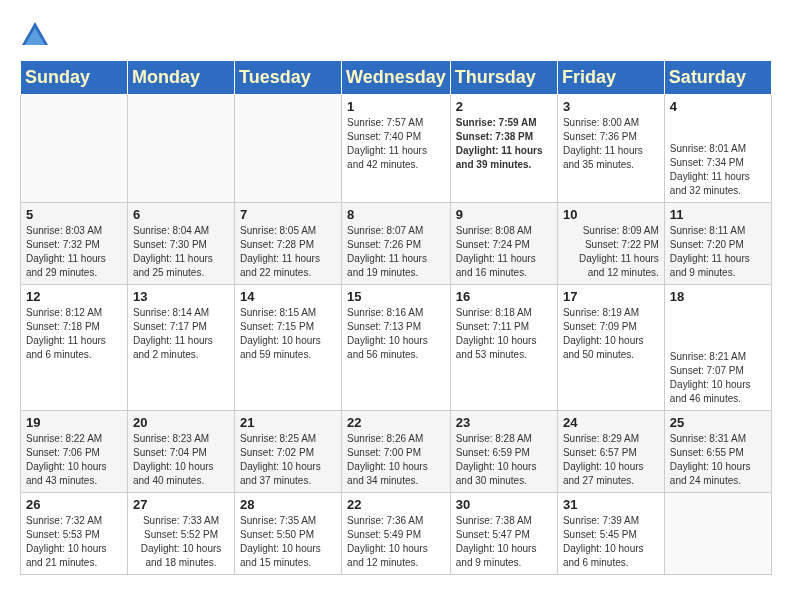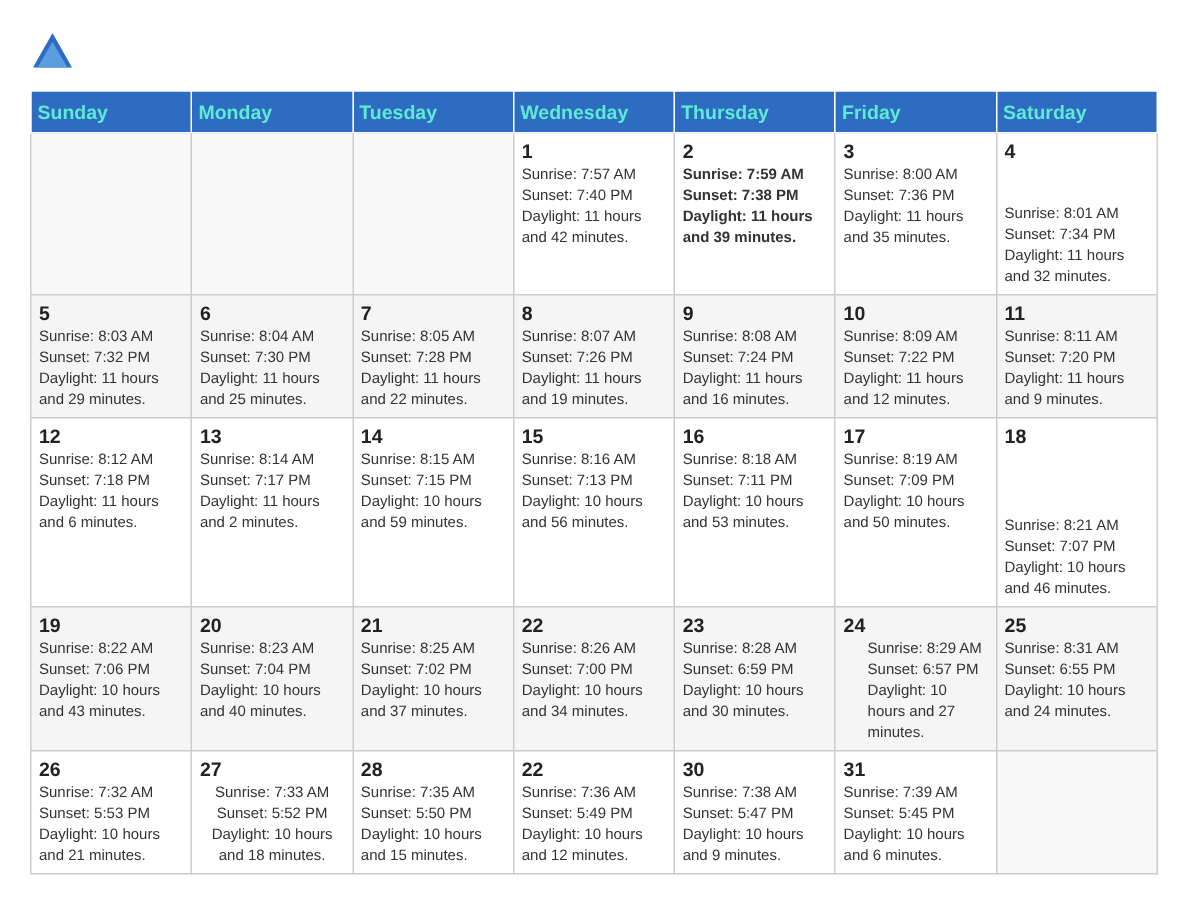--- a/index.html
+++ b/index.html
@@ -51,23 +51,23 @@
     .subtitle {
       font-size: 16px;
       color: #555;
     }
     table {
       width: 100%;
       border-collapse: collapse;
     }
     thead tr th {
       background-color: #2d6cc0;
-      color: #5eead4;
+      color: #fef9c3;
       padding: 6px 4px;
-      font-size: 13px;
+      font-size: 18px;
       text-align: left;
       border: 1px solid #fff;
       margin-left: 32px;
     }
     tbody tr td {
       border: 1px solid #ccc;
       vertical-align: top;
       padding: 4px 5px;
       width: calc(100% / 7);
       min-height: 80px;
@@ -182,21 +182,21 @@
 Daylight: 11 hours and 19 minutes.</div>
         </td>
         <td>
           <span class="day-num">9</span>
           <div class="day-info" style="white-space: pre-line;">Sunrise: 8:08 AM
 Sunset: 7:24 PM
 Daylight: 11 hours and 16 minutes.</div>
         </td>
         <td>
           <span class="day-num">10</span>
-          <div class="day-info" style="white-space: pre-line;">Sunrise: 8:09 AM
+          <div class="day-info" style="white-space: pre-line; text-align: right;">Sunrise: 8:09 AM
 Sunset: 7:22 PM
 Daylight: 11 hours and 12 minutes.</div>
         </td>
         <td>
           <span class="day-num">11</span>
           <div class="day-info" style="white-space: pre-line;">Sunrise: 8:11 AM
 Sunset: 7:20 PM
 Daylight: 11 hours and 9 minutes.</div>
         </td>
       </tr>
@@ -270,21 +270,21 @@
 Daylight: 10 hours and 34 minutes.</div>
         </td>
         <td>
           <span class="day-num">23</span>
           <div class="day-info" style="white-space: pre-line;">Sunrise: 8:28 AM
 Sunset: 6:59 PM
 Daylight: 10 hours and 30 minutes.</div>
         </td>
         <td>
           <span class="day-num">24</span>
-          <div class="day-info" style="white-space: pre-line; margin-left: 16px;">Sunrise: 8:29 AM
+          <div class="day-info" style="white-space: pre-line;">Sunrise: 8:29 AM
 Sunset: 6:57 PM
 Daylight: 10 hours and 27 minutes.</div>
         </td>
         <td>
           <span class="day-num">25</span>
           <div class="day-info" style="white-space: pre-line;">Sunrise: 8:31 AM
 Sunset: 6:55 PM
 Daylight: 10 hours and 24 minutes.</div>
         </td>
       </tr>

